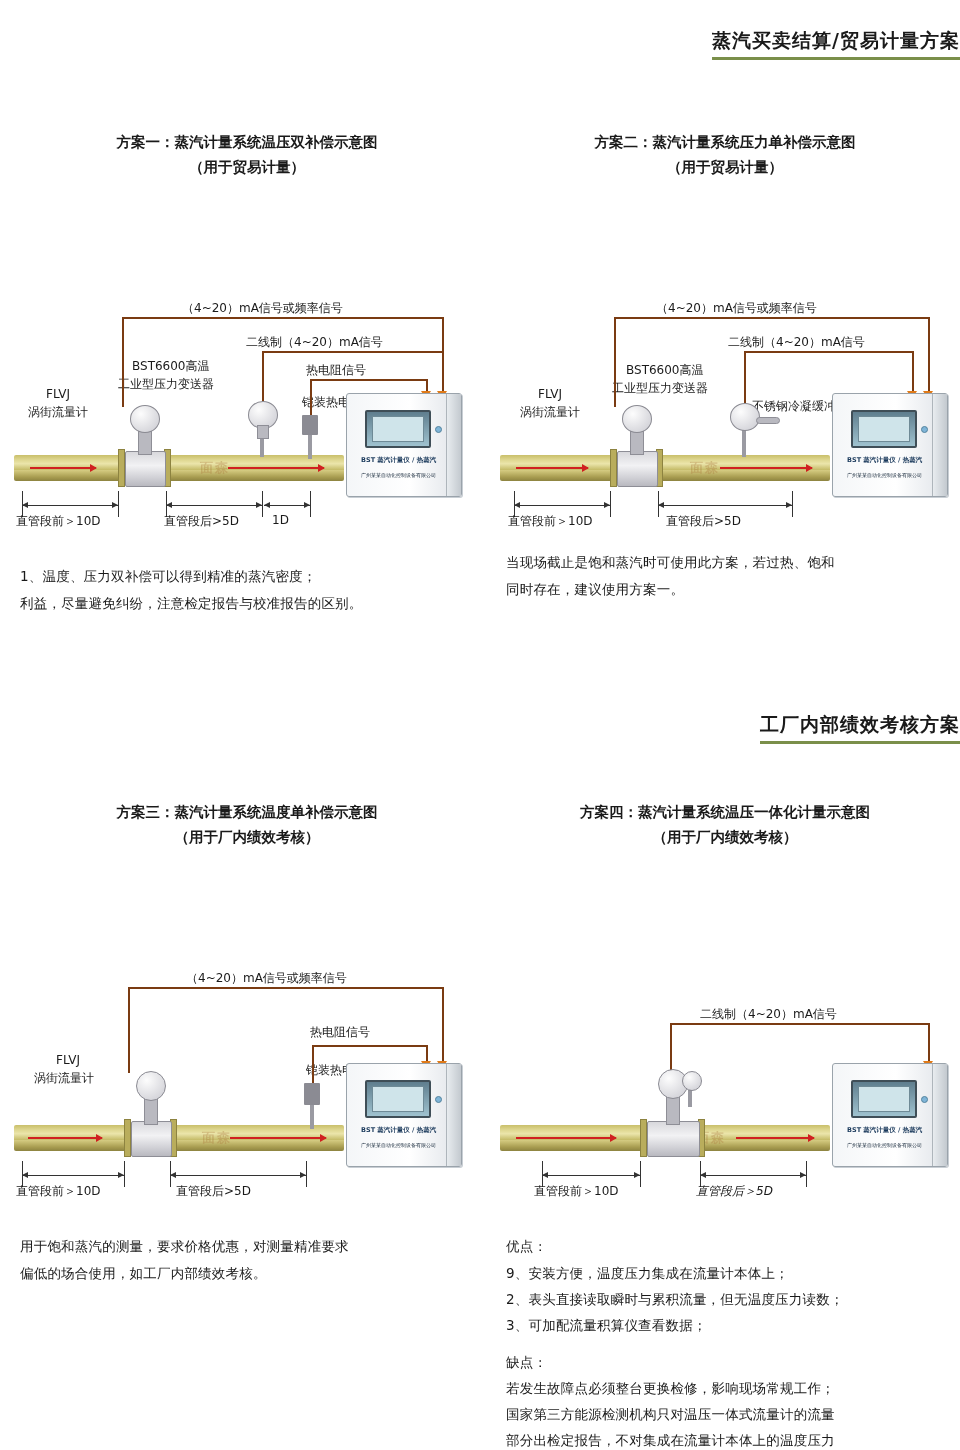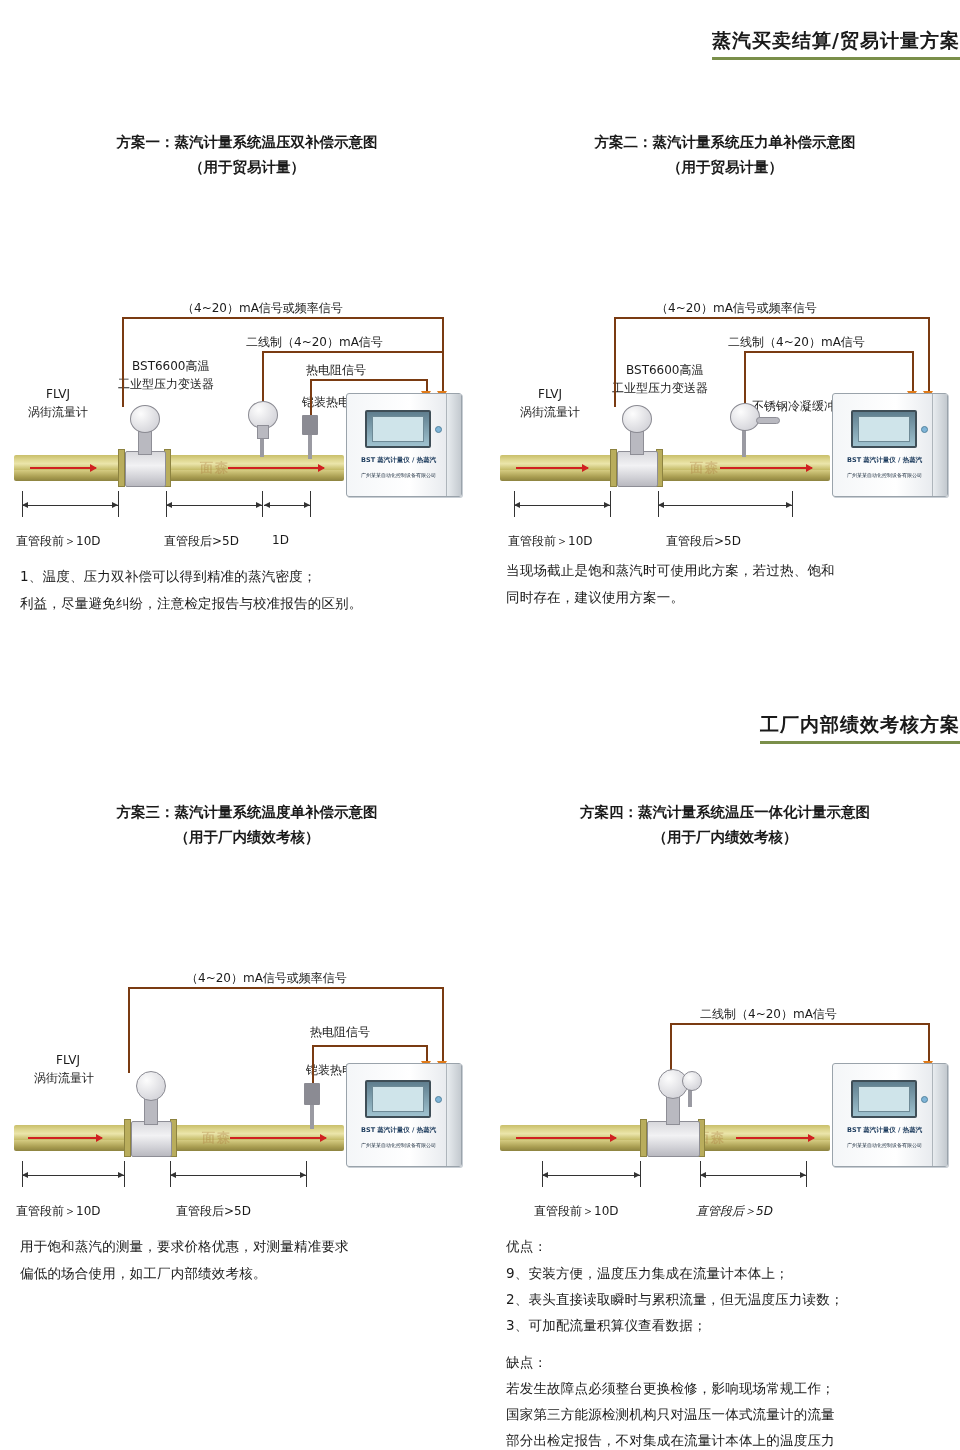--- a/index.html
+++ b/index.html
@@ -16,21 +16,21 @@
     display:block;height:3px;background:#7a8f4a;margin-top:3px;width:100%;
   }
   .title-wrap{width:100%;text-align:center;}
   .panel{position:absolute;}
   .plan-head{text-align:center;font-size:14.5px;font-weight:bold;line-height:1.7;}
   .diagram{position:relative;}
   .lbl{position:absolute;font-size:12px;line-height:1.5;white-space:nowrap;}
   .lbl.center{text-align:center;}
   .body-text{font-size:13.5px;line-height:1.95;letter-spacing:.2px;}
   .pipe{position:absolute;border-radius:2px;}
-  .dimrow{position:absolute;font-size:12px;margin-top:20px;}
+  .dimrow{position:absolute;font-size:12px;}
 
   
   .pipe-main{
     background:linear-gradient(to bottom,#c9bf6a 0%,#ded68f 18%,#efe9b2 38%,#cfc57a 62%,#a89c50 85%,#8d8340 100%);
     height:26px;
   }
   .pipe-inner{
     position:absolute;left:0;right:0;top:9px;height:6px;
     background:linear-gradient(to bottom,#e9e3a8,#c4ba66);
   }
@@ -231,21 +231,21 @@
     <div class="dim-tick" style="left:14px;top:286px;height:26px;"></div>
     <div class="dim-tick" style="left:110px;top:286px;height:26px;"></div>
     <div class="dim-tick" style="left:158px;top:286px;height:26px;"></div>
     <div class="dim-tick" style="left:292px;top:286px;height:26px;"></div>
     <div class="dim-line" style="left:14px;top:300px;width:96px;"></div>
     <div class="dim-line" style="left:158px;top:300px;width:134px;"></div>
     <div class="dimrow" style="left:8px;top:308px;">直管段前＞10D</div>
     <div class="dimrow" style="left:166px;top:308px;">直管段后&gt;5D</div>
   </div>
 
-  <div class="body-text" style="margin-top:12px;padding-left:6px;">
+  <div class="body-text" style="margin-top:4px;padding-left:6px;">
     <div>当现场截止是饱和蒸汽时可使用此方案，若过热、饱和</div>
     <div>同时存在，建议使用方案一。</div>
   </div>
 </div>
 
 <div class="title-wrap" style="position:absolute;left:0;top:712px;">
   <span class="section-title">
     <span>工厂内部绩效考核方案</span>
     <span class="underline"></span>
   </span>

